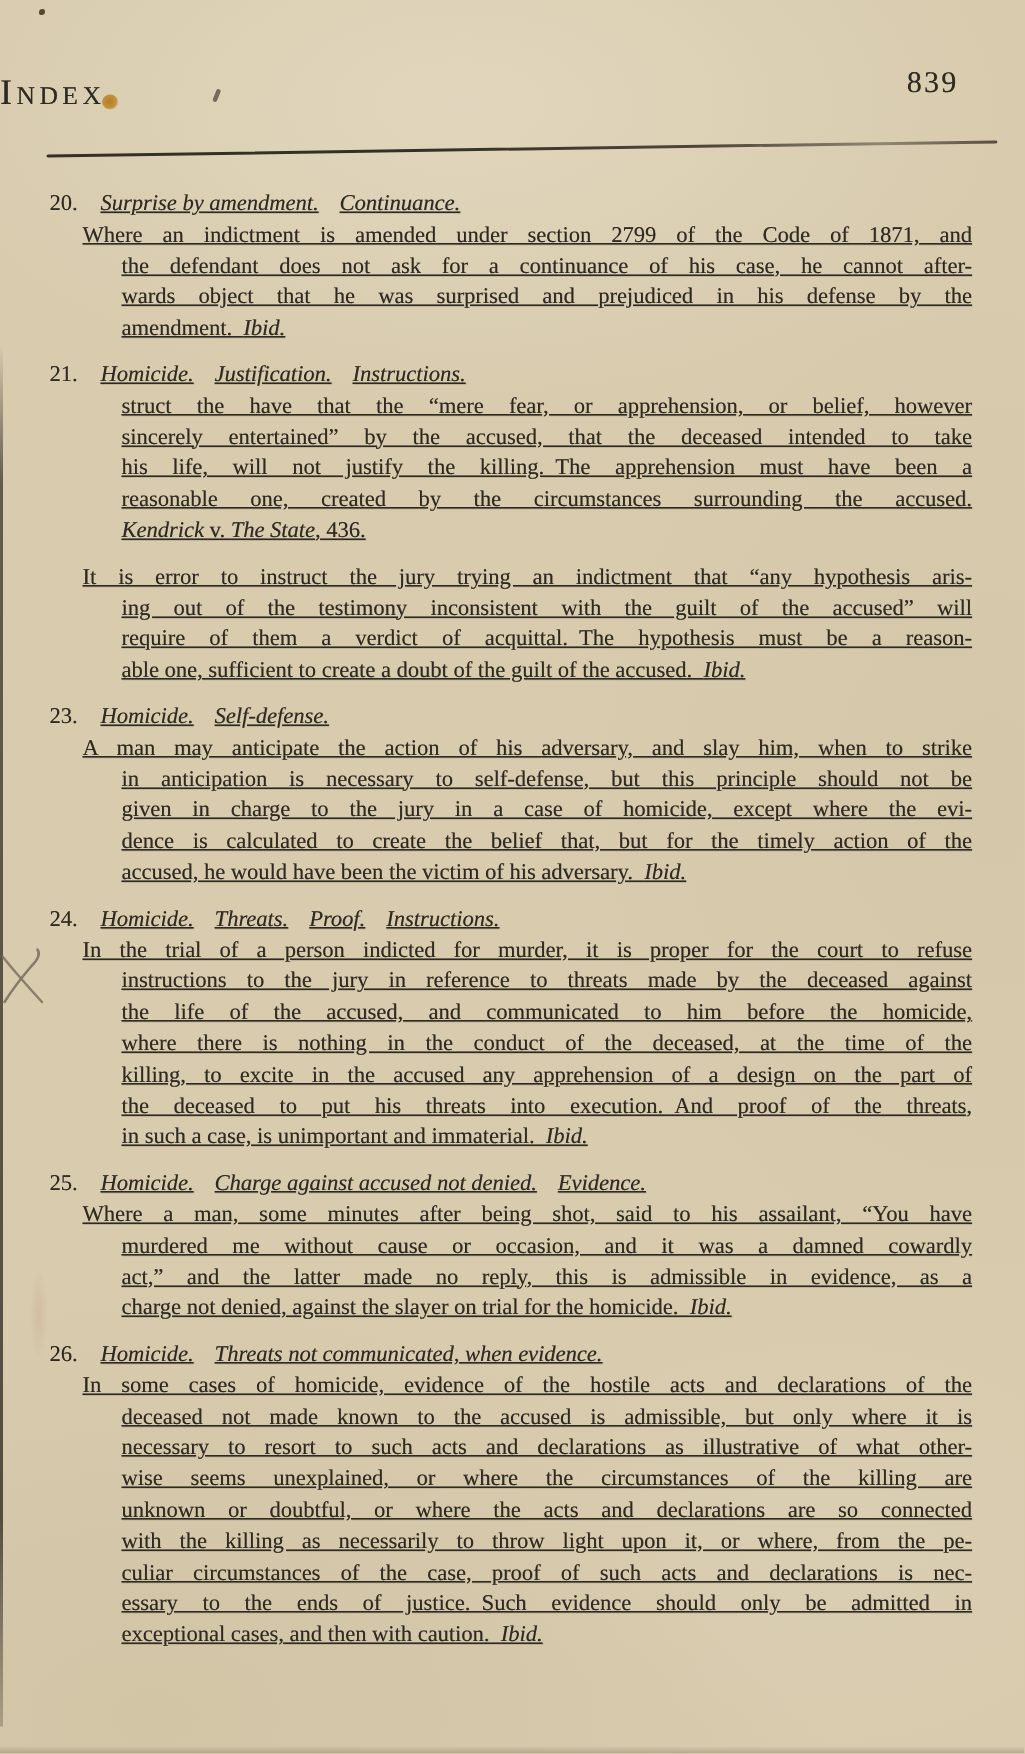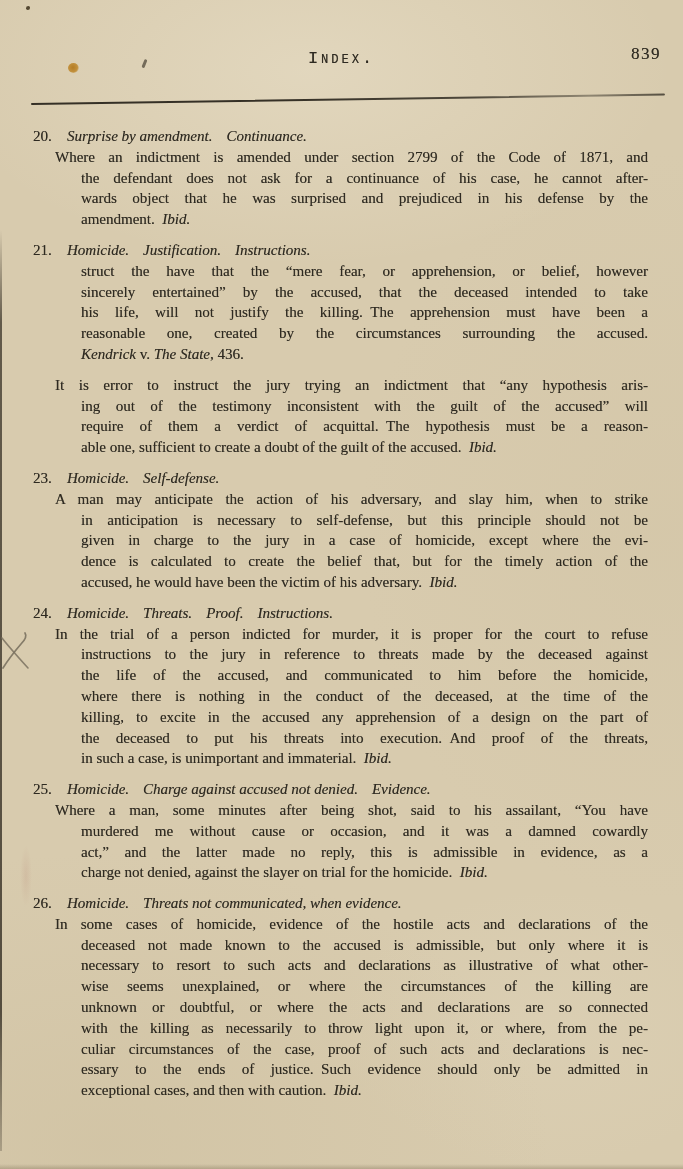--- a/index.html
+++ b/index.html
@@ -16,42 +16,42 @@
     font-family:"Liberation Serif","DejaVu Serif",serif;
     color:var(--ink);
     background:
       radial-gradient(ellipse 520px 280px at 45% 6%, rgba(240,232,212,.40), transparent 70%),
       radial-gradient(ellipse 420px 520px at 97% 45%, rgba(205,190,158,.28), transparent 72%),
       radial-gradient(ellipse 640px 420px at 15% 98%, rgba(196,181,146,.30), transparent 70%),
       radial-gradient(ellipse 300px 200px at 80% 88%, rgba(226,216,192,.25), transparent 70%),
       var(--paper);
   }
   .title{
-    position:absolute;top:49px;left:0;width:100%;text-align:center;
-    font-variant:small-caps;letter-spacing:3px;font-size:17px;
+    position:absolute;top:49px;left:0;width:100%;text-align:left;
+    font-variant:small-caps;letter-spacing:3px;font-size:24px;
     text-shadow:.2px .2px .4px rgba(46,42,33,.55);
-    font-family:Liberation Mono, monospace;
   }
   .page-number{
-    position:absolute;top:44px;right:22px;font-size:17px;letter-spacing:1.5px;
+    position:absolute;top:44px;right:44px;font-size:20px;letter-spacing:1.5px;
     text-shadow:.2px .2px .4px rgba(46,42,33,.55);
   }
   .header-rule{
     position:absolute;top:103px;left:31px;width:634px;height:2px;
     transform:rotate(-0.85deg);transform-origin:left center;
     background:linear-gradient(90deg,
       var(--rule) 0%, var(--rule) 40%,
       rgba(53,48,38,.85) 70%, rgba(53,48,38,.45) 88%,
       rgba(53,48,38,.8) 100%);
     border-radius:1px;
   }
   .entries{
     position:absolute;top:126px;left:55px;width:593px;
     font-size:15px;line-height:20.8px;
     text-shadow:.2px .2px .35px rgba(46,42,33,.5);
+    text-decoration:underline;
   }
   .entry{position:relative;margin-bottom:10px;}
   .entry:last-child{margin-bottom:0;}
   .entry-head{padding-left:12px;}
   .entry-num{position:absolute;left:-22px;top:0;font-style:normal;}
   .phrase{font-style:italic;margin-right:14px;}
   .phrase:last-child{margin-right:0;text-align:center;}
   .line{text-align:justify;text-align-last:justify;}
   .line.cont{padding-left:26px;}
   .line.final{text-align-last:left;}

